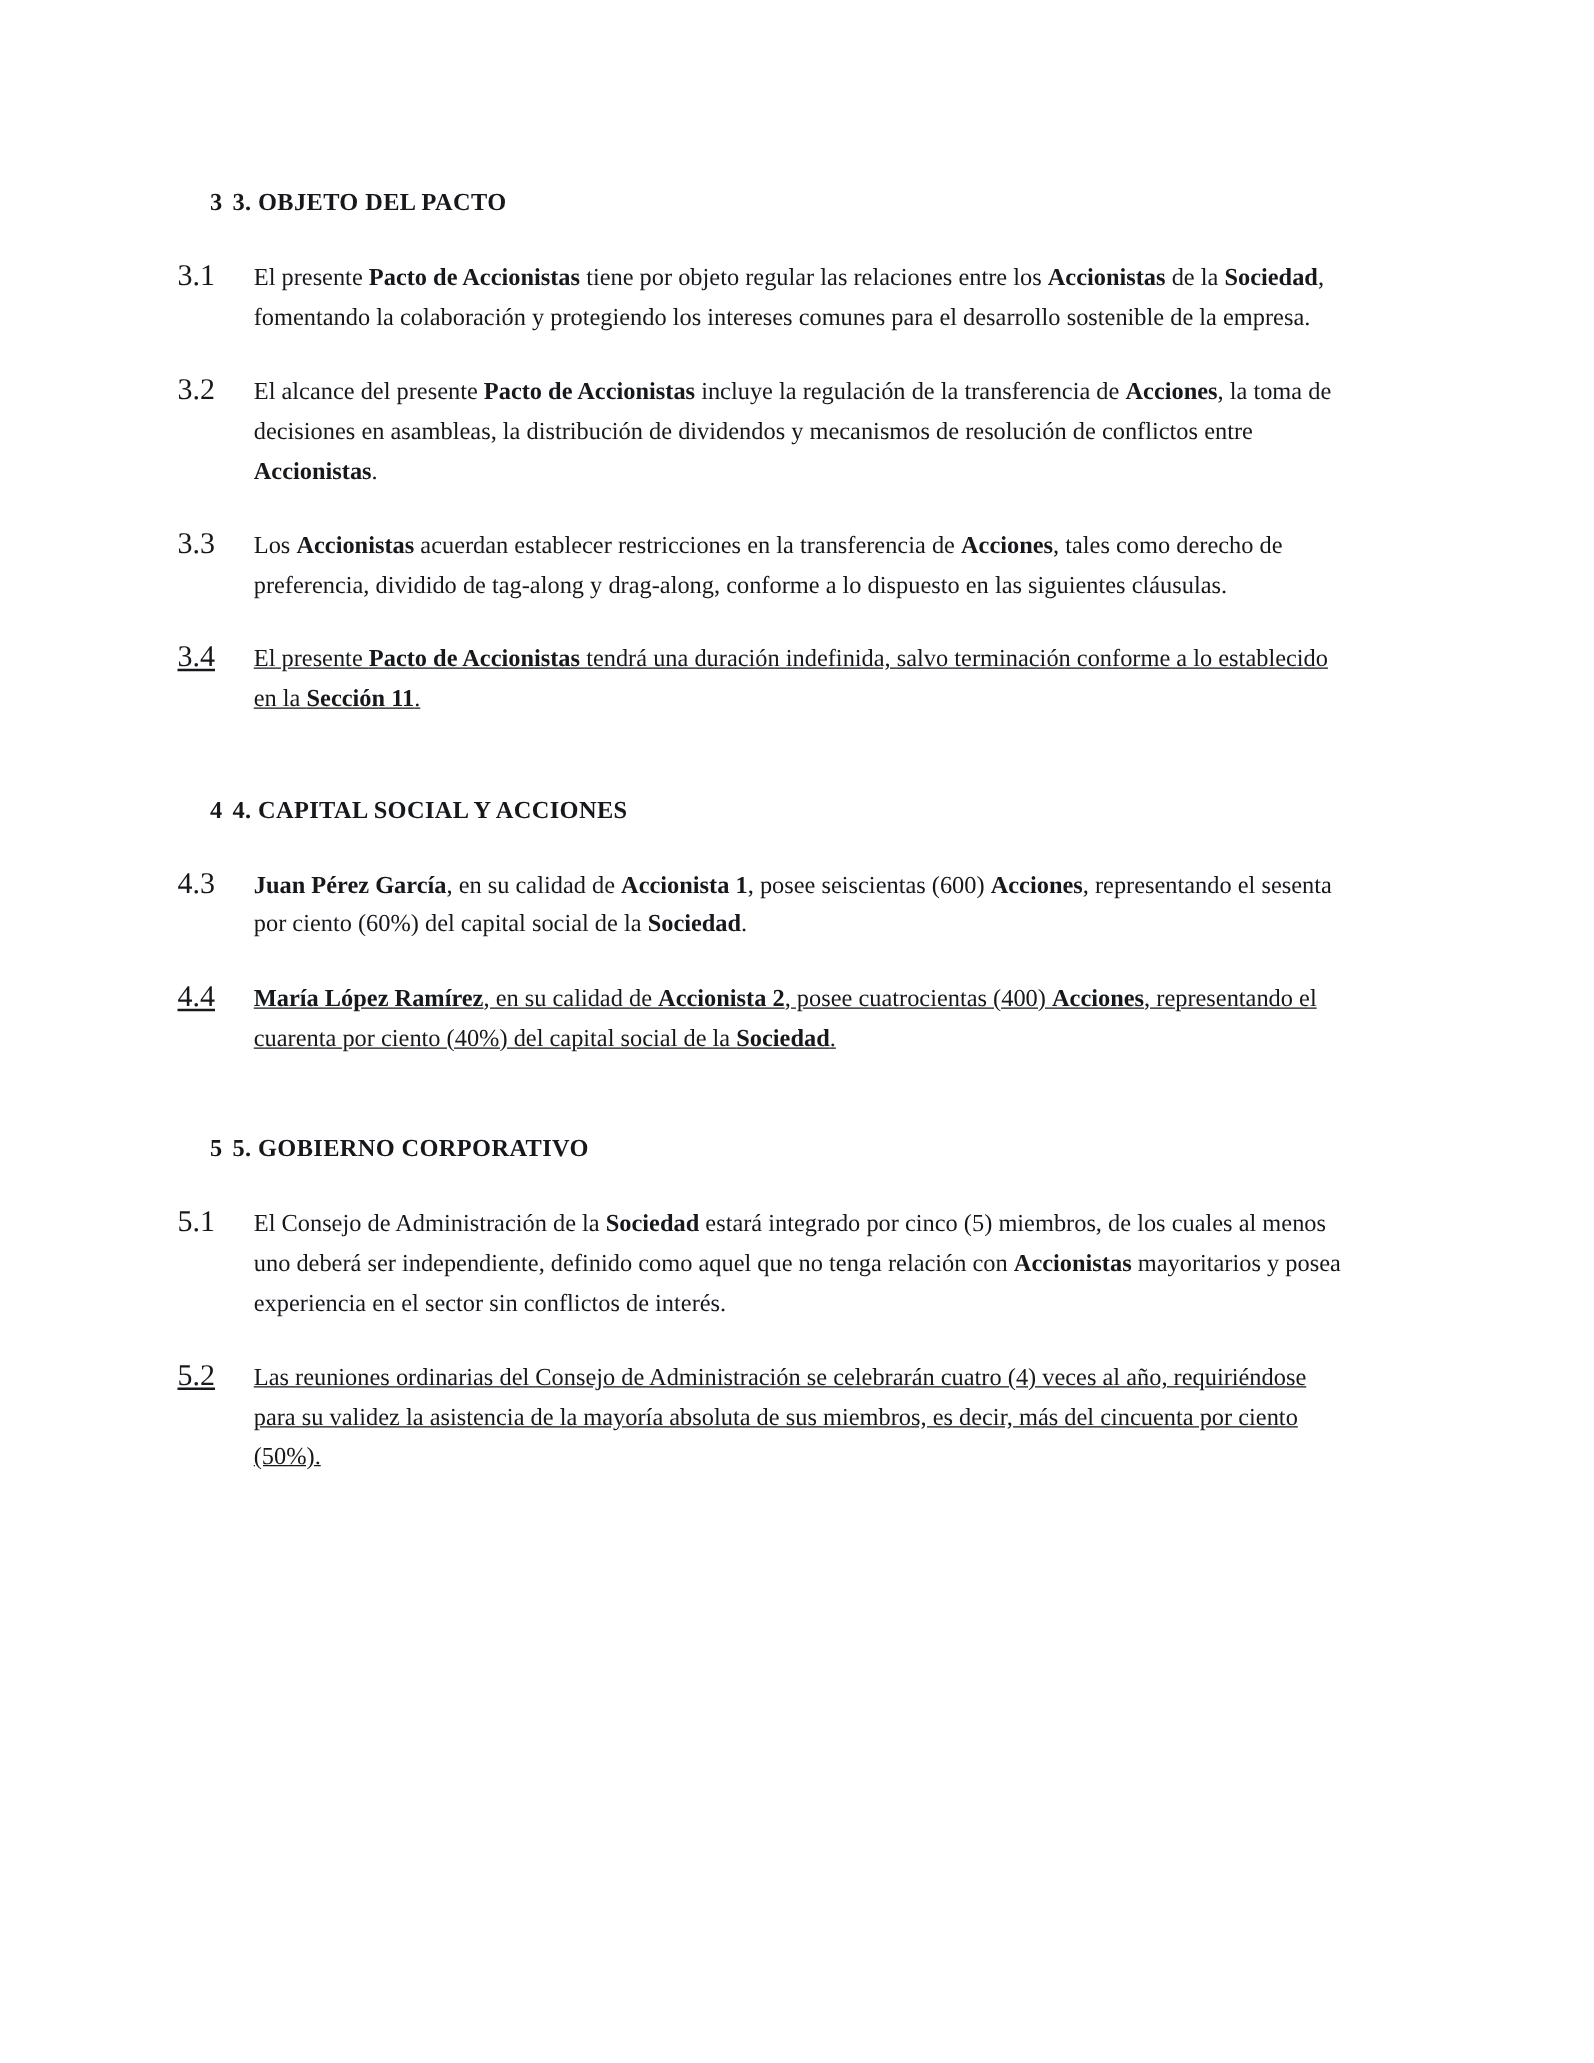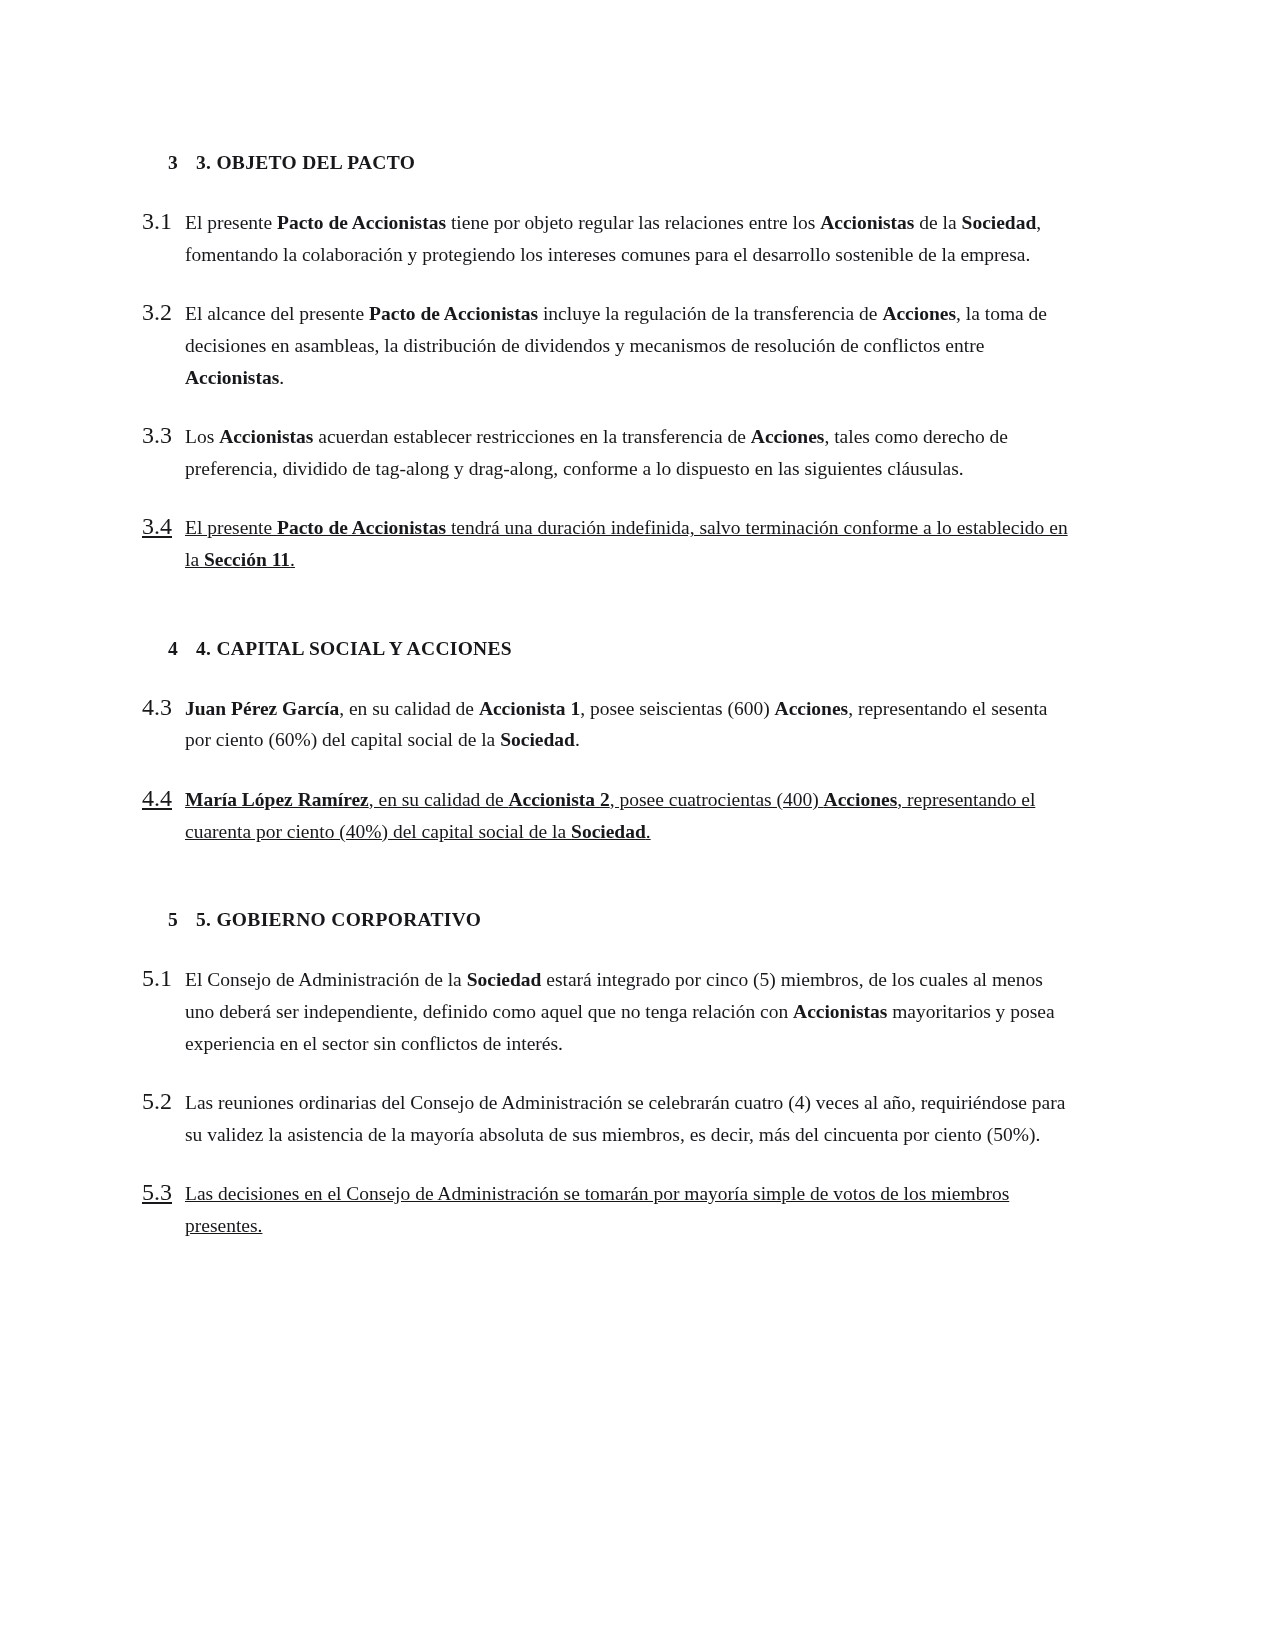--- a/index.html
+++ b/index.html
@@ -41,21 +41,21 @@
   .heading-num {
     width: 36px;
     flex: 0 0 36px;
     text-align: right;
     font-weight: bold;
     font-size: 19.5px;
     line-height: 1.35;
     letter-spacing: 0.2px;
   }
   .heading-title {
-    margin-left: 18px;
+    margin-left: 8px;
     font-weight: bold;
     font-size: 19.5px;
     line-height: 1.35;
     letter-spacing: 0.3px;
     text-align: center;
   }
 
   
   .clause {
     display: flex;
@@ -68,21 +68,21 @@
   }
   .clause-num {
     width: 36px;
     flex: 0 0 36px;
     text-align: left;
     font-size: 24px;
     line-height: 1.62;
     white-space: nowrap;
   }
   .clause-text {
-    margin-left: 7px;
+    margin-left: 25px;
     flex: 1 1 auto;
     font-size: 19.5px;
     line-height: 1.62;
     text-align: left;
     hyphens: none;
   }
   .clause-text b {
     font-weight: bold;
   }
 </style>
@@ -134,19 +134,15 @@
           <div class="heading-title">5. GOBIERNO CORPORATIVO</div>
         </div>
         <div class="clause">
           <div class="clause-num">5.1</div>
           <div class="clause-text"><span>El Consejo de Administración de la </span><b>Sociedad</b><span> estará integrado por cinco (5) miembros, de los cuales al menos uno deberá ser independiente, definido como aquel que no tenga relación con </span><b>Accionistas</b><span> mayoritarios y posea experiencia en el sector sin conflictos de interés.</span></div>
         </div>
         <div class="clause">
           <div class="clause-num">5.2</div>
           <div class="clause-text"><span>Las reuniones ordinarias del Consejo de Administración se celebrarán cuatro (4) veces al año, requiriéndose para su validez la asistencia de la mayoría absoluta de sus miembros, es decir, más del cincuenta por ciento (50%).</span></div>
         </div>
-        <div class="clause">
-          <div class="clause-num">5.3</div>
-          <div class="clause-text"><span>Las decisiones en el Consejo de Administración se tomarán por mayoría simple de votos de los miembros presentes.</span></div>
-        </div>
       </div>
     </div>
 </div>
 
 </body></html>

